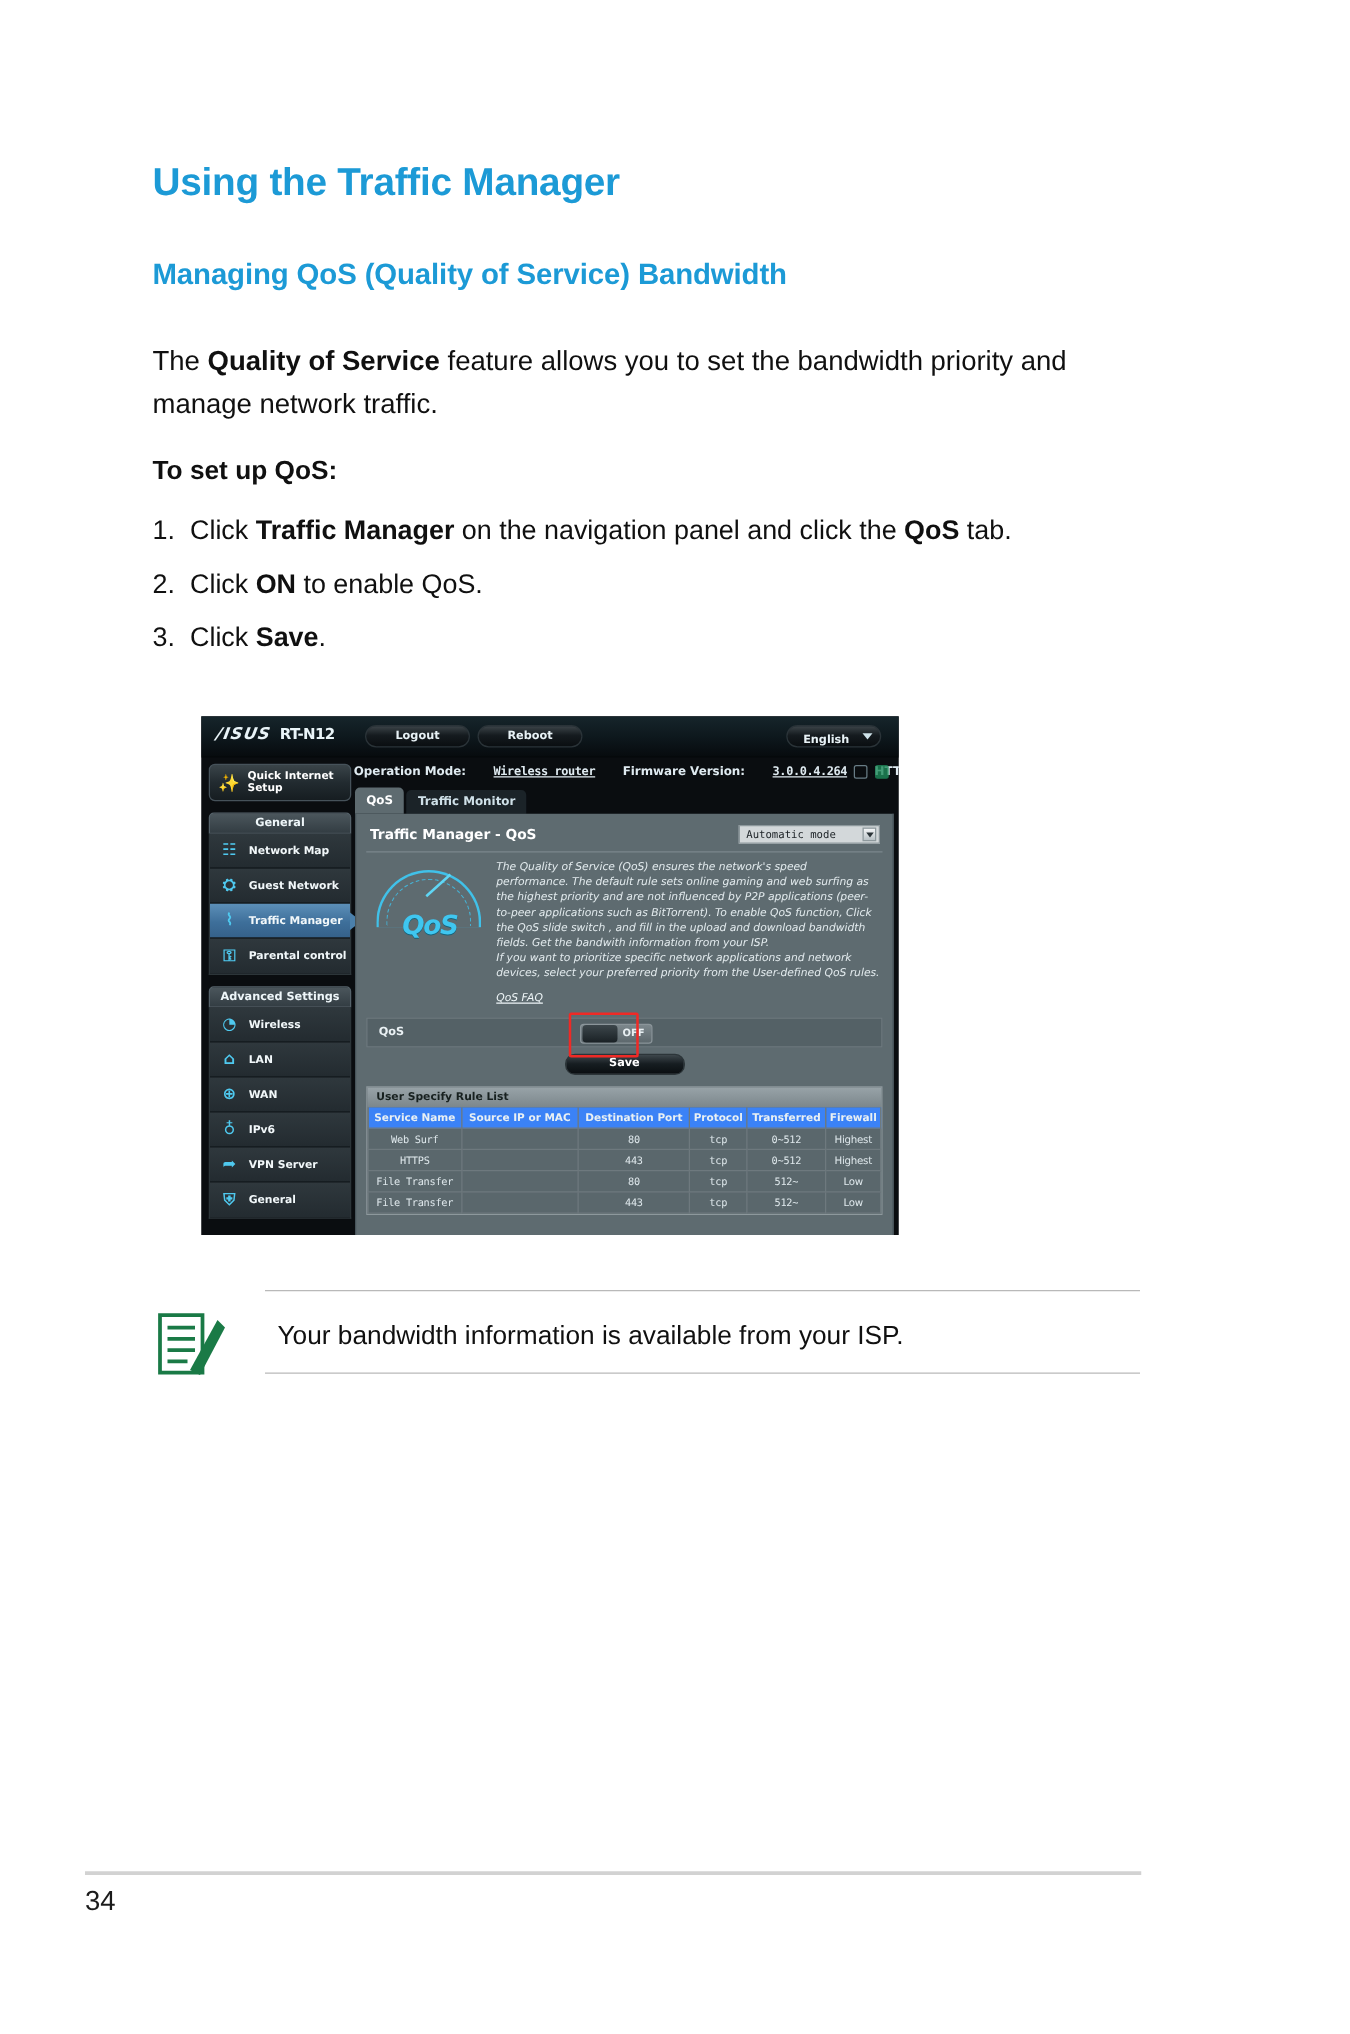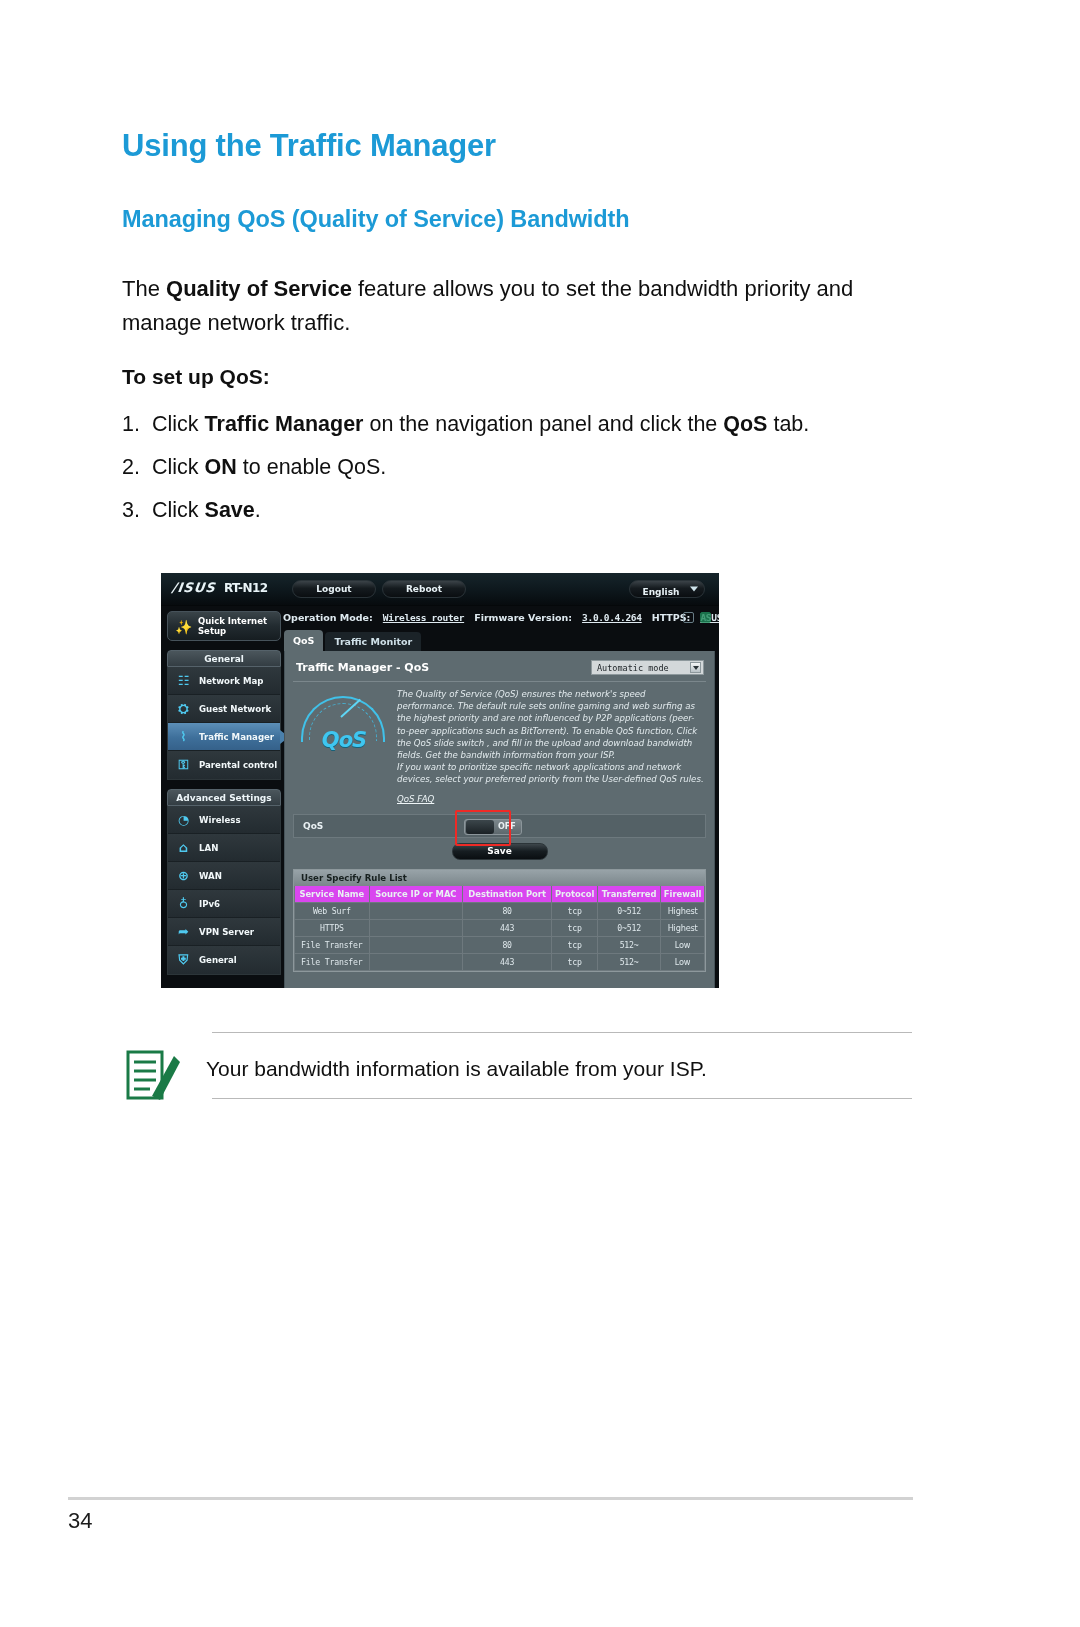--- a/index.html
+++ b/index.html
@@ -74,21 +74,21 @@
   .btn-lang  { left: 468px; width: 76px; padding-right: 12px; align-items: flex-end; }
   .btn-lang .chev {
     position: absolute; right: 6px; top: 50%; transform: translateY(-50%);
     width: 0; height: 0; border-left: 4px solid transparent;
     border-right: 4px solid transparent; border-top: 5px solid #cfe3ea;
   }
 
   .infobar {
     position: absolute; left: 122px; top: 34px; right: 0; height: 21px;
     color: #dfeaf0; font-size: 9.5px; font-weight: bold;
-    display: flex; align-items: center; gap: 10px; white-space: nowrap;
+    display: flex; align-items: center; gap: 22px; white-space: nowrap;
   }
   .infobar .val { text-decoration: underline; font-family: "DejaVu Sans Mono", monospace; letter-spacing: -0.3px; }
   .infobar .icons { position: absolute; right: 8px; display: flex; gap: 6px; align-items: center; }
   .ic-usb, .ic-print {
     width: 11px; height: 11px; border: 1px solid #7f98a3; border-radius: 2px;
     display: inline-block; opacity: .8;
   }
   .ic-print { background: #1e8a5a; border-color: #1e8a5a; }
 
   
@@ -219,37 +219,37 @@
   }
 
   .rule-list { margin-top: 9px; border: 1px solid #8d989c; }
   .rule-title {
     height: 16px; background: linear-gradient(180deg,#98a3a8,#7b868b);
     color: #17201f; font-size: 8.6px; font-weight: bold;
     display: flex; align-items: center; padding-left: 7px;
   }
   table.rules { width: 100%; border-collapse: collapse; }
   table.rules th {
-    background: #d946ef; color: #e9f0f3; font-size: 8.4px; font-weight: bold;
+    background: #3b82f6; color: #e9f0f3; font-size: 8.4px; font-weight: bold;
     height: 17px; border: 1px solid #6e797e; border-top: none;
   }
   table.rules td {
     background: #5a676c; color: #dfe8ec; font-size: 8.2px; height: 17px;
     border: 1px solid #6e797e; text-align: center;
     font-family: "DejaVu Sans Mono", monospace; letter-spacing: -0.2px;
   }
   table.rules td.prio { font-family: "DejaVu Sans", sans-serif; font-weight: normal; }
 
   
   .note { position: absolute; left: 122px; top: 1032px; width: 790px; }
   .note-rule { position: absolute; left: 90px; top: 0; width: 700px; height: 1px; background: #b9b9b9; }
   .note-rule2 { position: absolute; left: 90px; top: 66px; width: 700px; height: 1px; background: #b9b9b9; }
   .note-icon { position: absolute; left: 0; top: 14px; width: 62px; height: 58px; color: #1a7a46; }
   .note-text {
-    position: absolute; left: 84px; top: 22px; width: 690px;
+    position: absolute; left: 100px; top: 22px; width: 690px;
     font-size: 21px; line-height: 30px; color: #101010;
   }
 
   .foot-rule { position: absolute; left: 68px; top: 1497px; width: 845px; height: 3px; background: #d2d2d2; }
   .pageno { position: absolute; left: 68px; top: 1508px; font-size: 22px; color: #1b1b1b; }
 </style>
 </head>
 <body>
 
 <div class="page">

